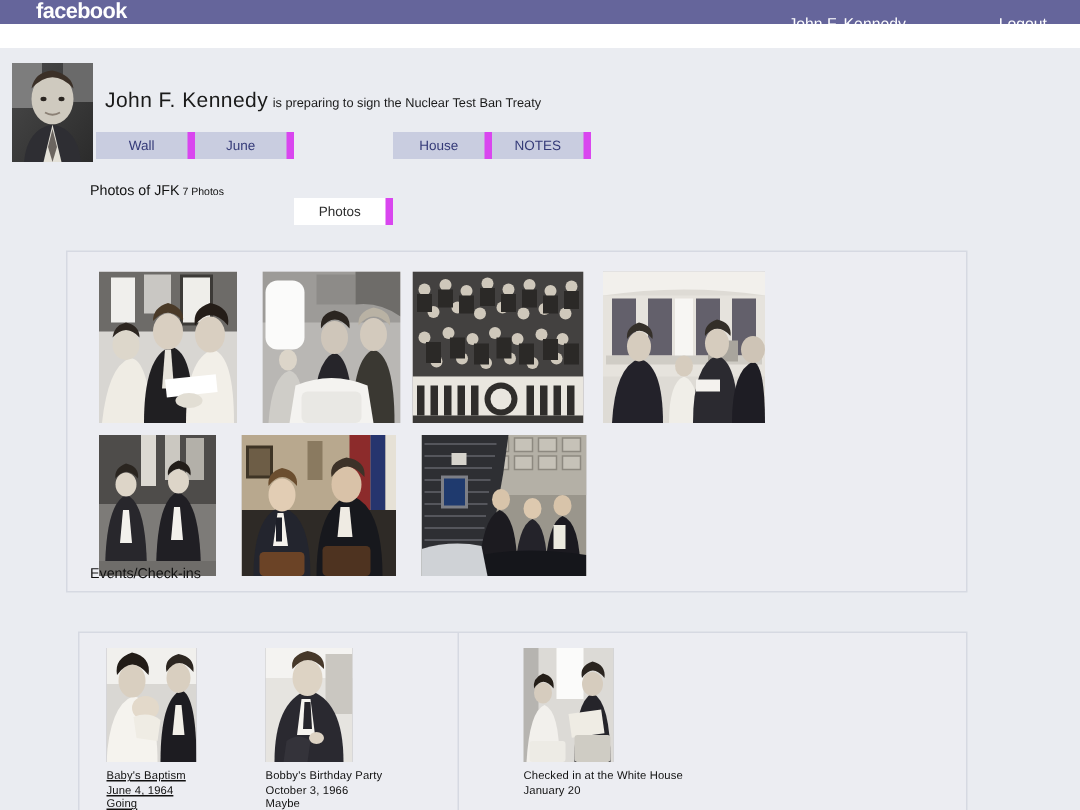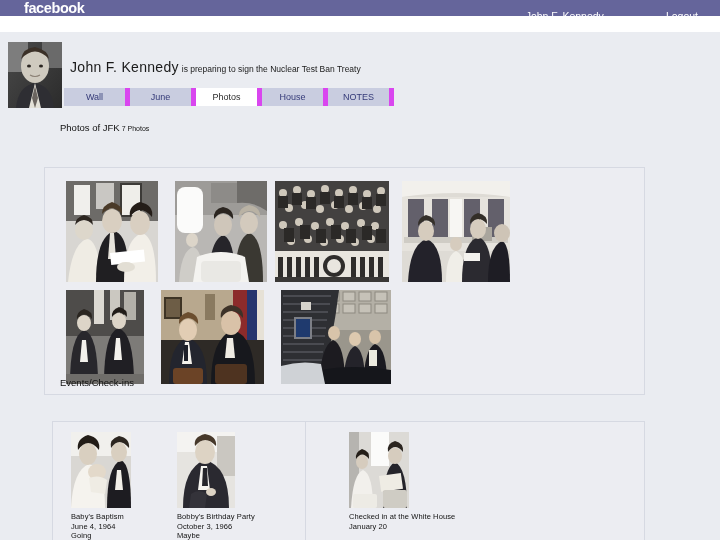--- a/index.html
+++ b/index.html
@@ -100,20 +100,21 @@
     height: 18px;
     display: flex;
     align-items: center;
     justify-content: center;
     border-right: 5px solid #d946ef;
     box-sizing: border-box;
   }
   .tab.active {
     background: #ffffff;
     color: #2c2c2c;
+    margin-top: 44px;
   }
 
   
   .section-label {
     position: absolute;
     font-size: 9.5px;
     color: #111111;
     white-space: nowrap;
   }
   .section-label .count {
@@ -456,21 +457,21 @@
           <ellipse cx="17" cy="22" rx="9" ry="11" fill="#d9cfc0"></ellipse>
           <path d="M7 18 Q17 4 28 18 Q30 6 17 3 Q5 7 7 18Z" fill="#221c17"></path>
           <ellipse cx="26" cy="40" rx="9" ry="8" fill="#e3d9ca"></ellipse>
           <path d="M18 46 Q28 42 36 48 L34 62 L20 60Z" fill="#efece4"></path>
           <path d="M36 76 Q36 34 50 28 Q60 32 60 76Z" fill="#1d1c21"></path>
           <ellipse cx="48" cy="20" rx="8" ry="10" fill="#d9cfc0"></ellipse>
           <path d="M40 16 Q48 4 58 16 Q59 6 48 4 Q38 7 40 16Z" fill="#2c2620"></path>
           <path d="M46 38 L44 58 L52 58 L50 38Z" fill="#f2efe8"></path>
         </svg>
       </div>
-      <div class="event-text" style="left:18px; top:90px;">
+      <div class="event-text" style="left:18px; top:90px;text-decoration:underline;">
         <div>Baby's Baptism</div>
         <div>June 4, 1964</div>
         <div>Going</div>
       </div>
     </div>
 
     <div class="event-card">
       <div class="event-thumb" style="left:124px; top:10px; width:58px; height:76px;">
         <svg viewBox="0 0 58 76" preserveAspectRatio="none">
           <rect width="58" height="76" fill="#e6e4e0"></rect>

